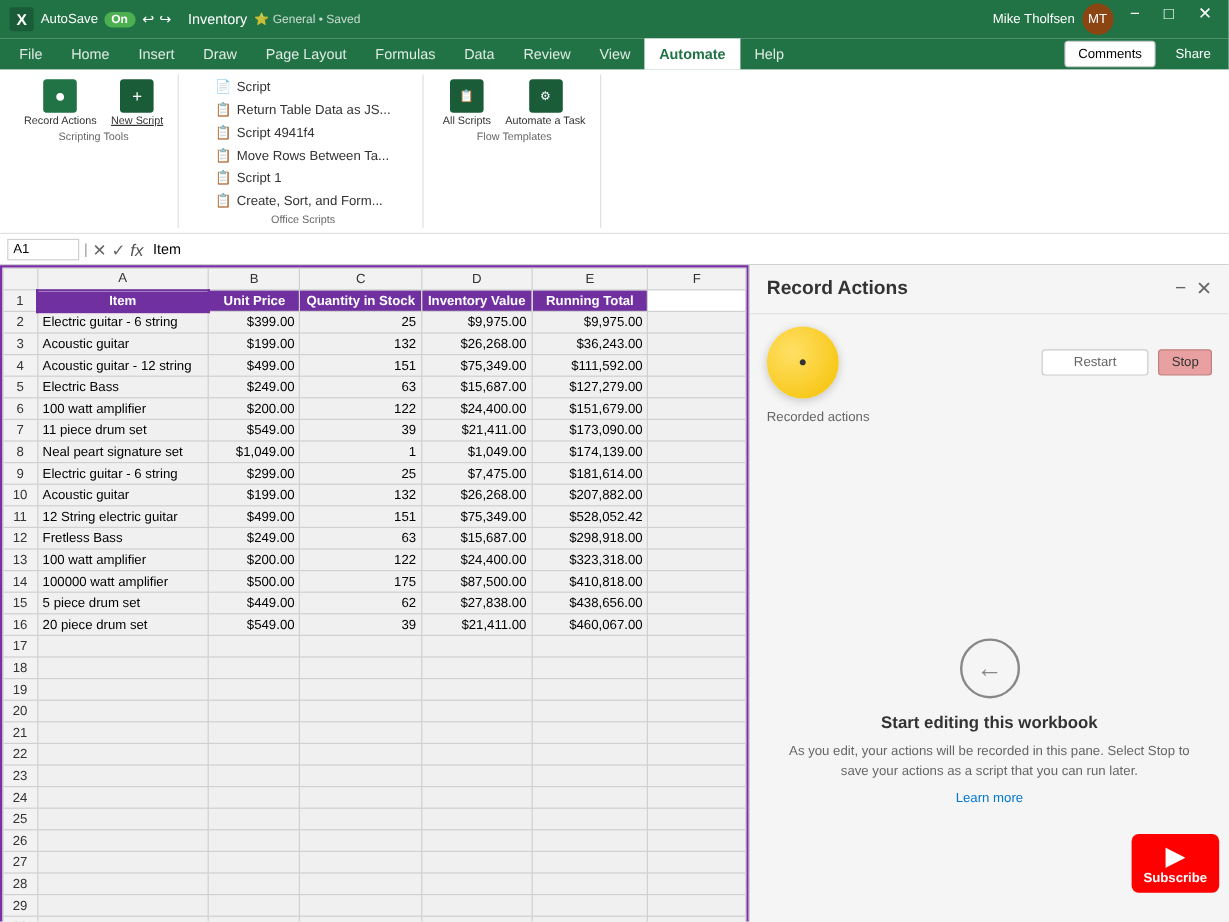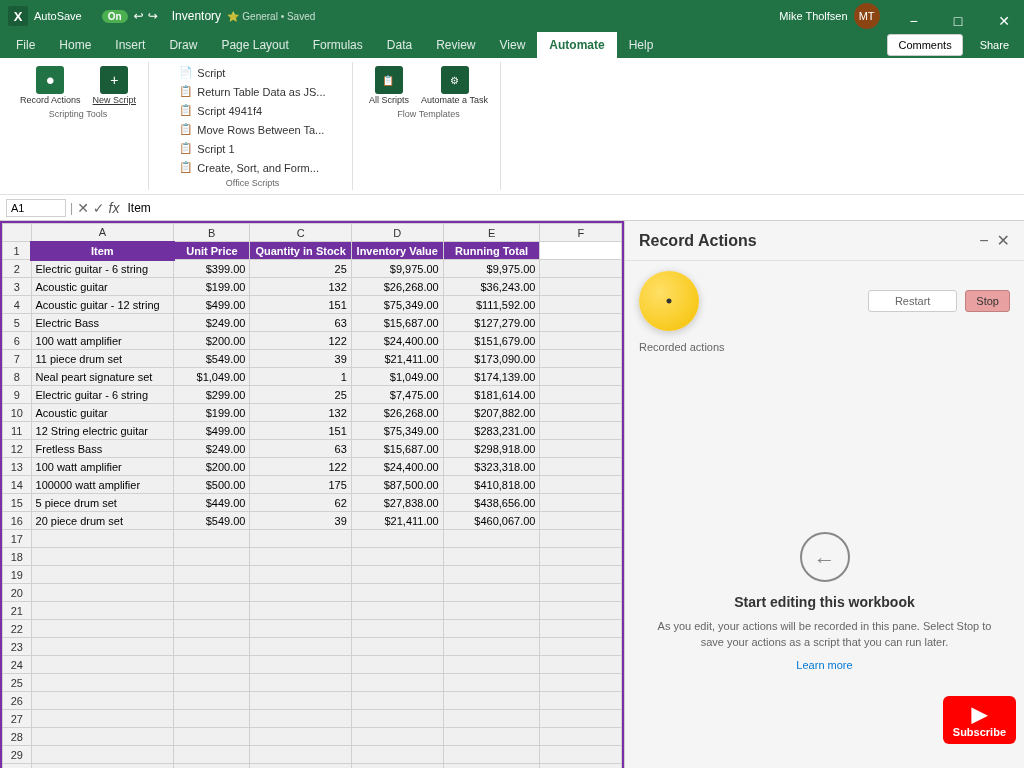--- a/index.html
+++ b/index.html
@@ -27,24 +27,24 @@
       display: flex; align-items: center; justify-content: center;
       font-weight: bold; font-size: 13px; color: white;
     }
     .title-bar-center {
       flex: 1;
       text-align: center;
       font-size: 12px;
       color: white;
     }
     .title-bar-right {
-      display: flex; align-items: flex-end; gap: 24px; flex: 1; justify-content: flex-end;
+      display: flex; align-items: flex-start; gap: 8px; flex: 1; justify-content: flex-end;
     }
     .autosave-toggle {
-      display: flex; align-items: center; gap: 20px; font-size: 11px;
+      display: flex; align-items: center; gap: 5px; font-size: 11px;
     }
     .toggle-pill {
       background: #4caf50; border-radius: 10px; padding: 1px 6px; font-size: 10px; font-weight: bold;
     }
     .undo-redo { display: flex; gap: 4px; align-items: center; }
     .ribbon-tabs {
       display: flex;
       background: #217346;
       padding: 0 4px;
     }
@@ -535,21 +535,21 @@
             <td class="cell cell-number">$26,268.00</td>
             <td class="cell cell-number">$207,882.00</td>
             <td class="cell"></td>
           </tr>
           <tr>
             <td class="row-header">11</td>
             <td class="cell">12 String electric guitar</td>
             <td class="cell cell-number">$499.00</td>
             <td class="cell cell-number">151</td>
             <td class="cell cell-number">$75,349.00</td>
-            <td class="cell cell-number">$283,231.00</td>
+            <td class="cell cell-number">$528,052.42</td>
             <td class="cell"></td>
           </tr>
           <tr>
             <td class="row-header">12</td>
             <td class="cell">Fretless Bass</td>
             <td class="cell cell-number">$249.00</td>
             <td class="cell cell-number">63</td>
             <td class="cell cell-number">$15,687.00</td>
             <td class="cell cell-number">$298,918.00</td>
             <td class="cell"></td>

